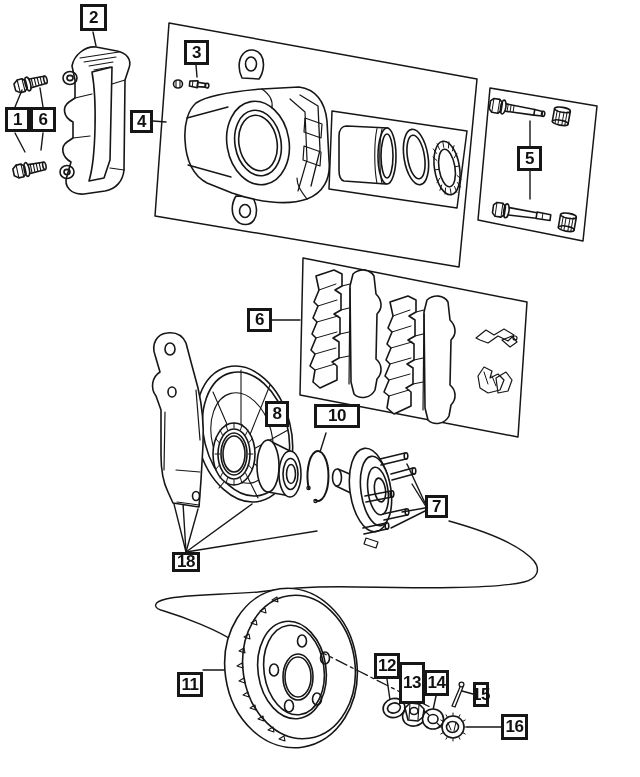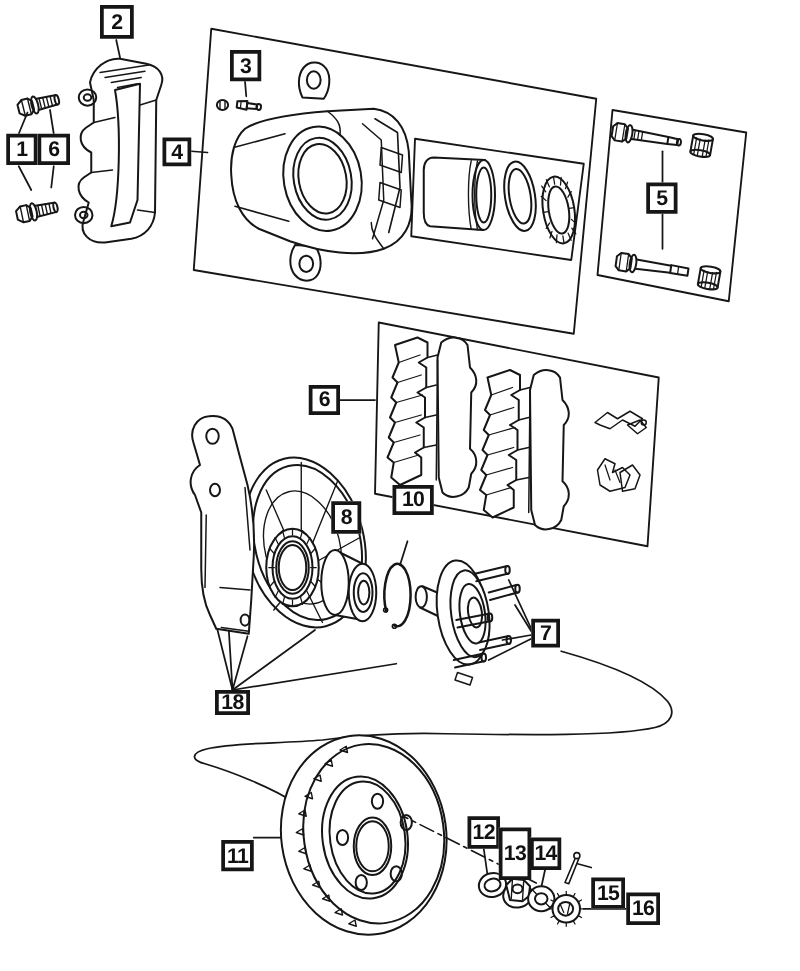--- a/index.html
+++ b/index.html
@@ -342,22 +342,22 @@
 
 <div class="callout" style="left:5px;top:107px;width:25px;height:25px">1</div>
 <div class="callout" style="left:30px;top:107px;width:26px;height:25px">6</div>
 <div class="callout" style="left:80px;top:4px;width:27px;height:27px">2</div>
 <div class="callout" style="left:184px;top:40px;width:25px;height:25px">3</div>
 <div class="callout" style="left:130px;top:110px;width:23px;height:23px">4</div>
 <div class="callout" style="left:517px;top:146px;width:25px;height:25px">5</div>
 <div class="callout" style="left:247px;top:308px;width:25px;height:24px">6</div>
 <div class="callout" style="left:425px;top:495px;width:23px;height:23px">7</div>
 <div class="callout" style="left:265px;top:401px;width:24px;height:26px">8</div>
-<div class="callout" style="left:314px;top:388px;width:33px;height:24px">10</div>
+<div class="callout" style="left:314px;top:404px;width:46px;height:24px">10</div>
 <div class="callout" style="left:177px;top:672px;width:26px;height:25px">11</div>
 <div class="callout" style="left:374px;top:653px;width:26px;height:26px">12</div>
 <div class="callout" style="left:399px;top:662px;width:26px;height:42px">13</div>
 <div class="callout" style="left:424px;top:670px;width:25px;height:26px">14</div>
-<div class="callout" style="left:473px;top:702px;width:27px;height:25px">15</div>
+<div class="callout" style="left:473px;top:682px;width:16px;height:25px">15</div>
 <div class="callout" style="left:501px;top:714px;width:27px;height:26px">16</div>
 <div class="callout" style="left:172px;top:552px;width:28px;height:20px">18</div>
 
 </div>
 
 </body></html>

